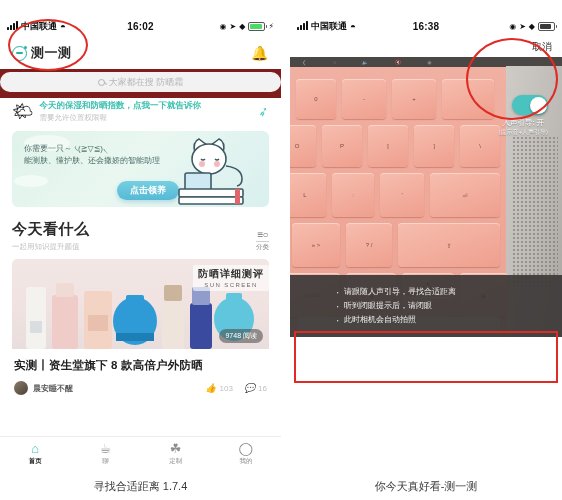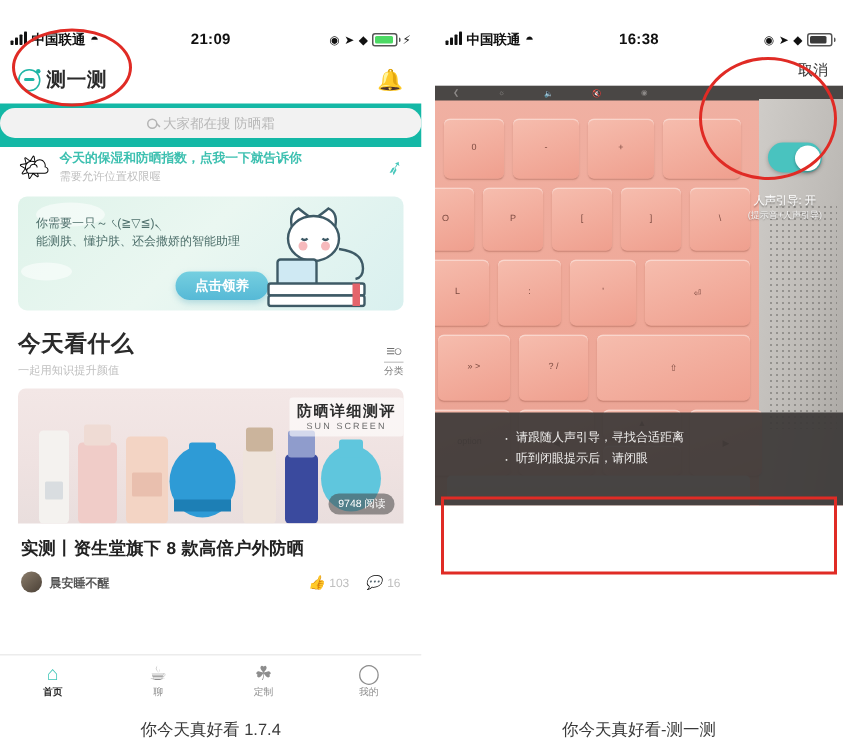--- a/index.html
+++ b/index.html
@@ -61,21 +61,21 @@
   
   .hl-ellipse {
     position:absolute; border:2.2px solid #e02b25; border-radius:50%;
     pointer-events:none; z-index: 20;
   }
   .hl-rect {
     position:absolute; border:2.2px solid #e02b25; z-index: 20; pointer-events:none;
   }
 
   
-  .search-wrap { padding: 3px 0 6px; background:#14b8a6;text-align:center; }
+  .search-wrap { padding: 3px 0 6px; background:#7f1d1d;text-align:center; }
   .search-bar {
     height:20px; background:#f2f2f2; border-radius:10px;
     display:flex; align-items:center; justify-content:center; gap:4px;
   }
   .search-ic { width:7px;height:7px;border:1.2px solid #b4b4b4;border-radius:50%;position:relative;}
   .search-ic:after{content:'';position:absolute;width:3px;height:1.2px;background:#b4b4b4;
                    transform:rotate(45deg);right:-3px;bottom:0px;}
   .search-ph { font-size:9px; color:#b8b8b8; }
 
   
@@ -190,21 +190,21 @@
               padding-left:12px; color:#8d8a88; font-size:5px;}
 
   
   .toggle-wrap { position:absolute; right:14px; top:38px; text-align:center; z-index:9;}
   .toggle {
     width:36px; height:20px; border-radius:10px; background:#49c3bf; position:relative;
     box-shadow: 0 1px 3px rgba(0,0,0,.25); margin-left:auto;
   }
   .toggle .knob { position:absolute; right:1.5px; top:1.5px; width:17px;height:17px;
                   border-radius:50%; background:#fff; box-shadow:0 1px 2px rgba(0,0,0,.3);}
-  .tg-lb { font-size:7.5px; color:#fff; margin-top:14px; text-shadow:0 1px 1px rgba(0,0,0,.35); }
+  .tg-lb { font-size:7.5px; color:#fff; margin-top:3px; text-shadow:0 1px 1px rgba(0,0,0,.35); }
   .tg-sub{ font-size:6px; color:#f2f2f2; text-shadow:0 1px 1px rgba(0,0,0,.35); }
 
   
   .instr {
     position:absolute; left:0; right:0; bottom:0; height:62px;
     background: rgba(60,57,56,.93); padding:10px 0 0 46px;
   }
   .instr li { list-style:none; color:#f0efee; font-size:8px; line-height:1.72;
               position:relative; padding-left:8px; }
   .instr li:before { content:'·'; position:absolute; left:0; top:-1px; font-size:10px; }
@@ -233,21 +233,21 @@
       <div class="sb-left">
         <span class="bars">
             <i></i>
             <i></i>
             <i></i>
             <i></i>
           </span>
         <span class="carrier">中国联通</span>
         <span class="wifi-ic">◓</span>
       </div>
-      <div class="sb-center">21:09</div>
+      <div class="sb-center">16:02</div>
       <div class="sb-right">
         <span class="loc-ic">◉</span>
         <span class="loc-ic">➤</span>
         <span class="bt-ic">◆</span>
         <span class="battery bat-green">
             <span></span>
           </span>
         <span class="bolt">⚡</span>
       </div>
     </div>
@@ -446,25 +446,26 @@
         <div class="toggle">
           <span class="knob"></span>
         </div>
         <div class="tg-lb">人声引导: 开</div>
         <div class="tg-sub">(提示音+人声引导)</div>
       </div>
 
       <div class="instr">
         <li>请跟随人声引导，寻找合适距离</li>
         <li>听到闭眼提示后，请闭眼</li>
+        <li>此时相机会自动拍照</li>
       </div>
     </div>
 
   </div>
 
   <div class="hl-ellipse" style="left:466px; top:38px; width:92px; height:82px;"></div>
 
   <div class="hl-rect" style="left:294px; top:331px; width:264px; height:52px;"></div>
 
-  <div class="caption cap-left">你今天真好看 1.7.4</div>
+  <div class="caption cap-left">寻找合适距离 1.7.4</div>
   <div class="caption cap-right">你今天真好看-测一测</div>
 
 </div>
 
 </body></html>

